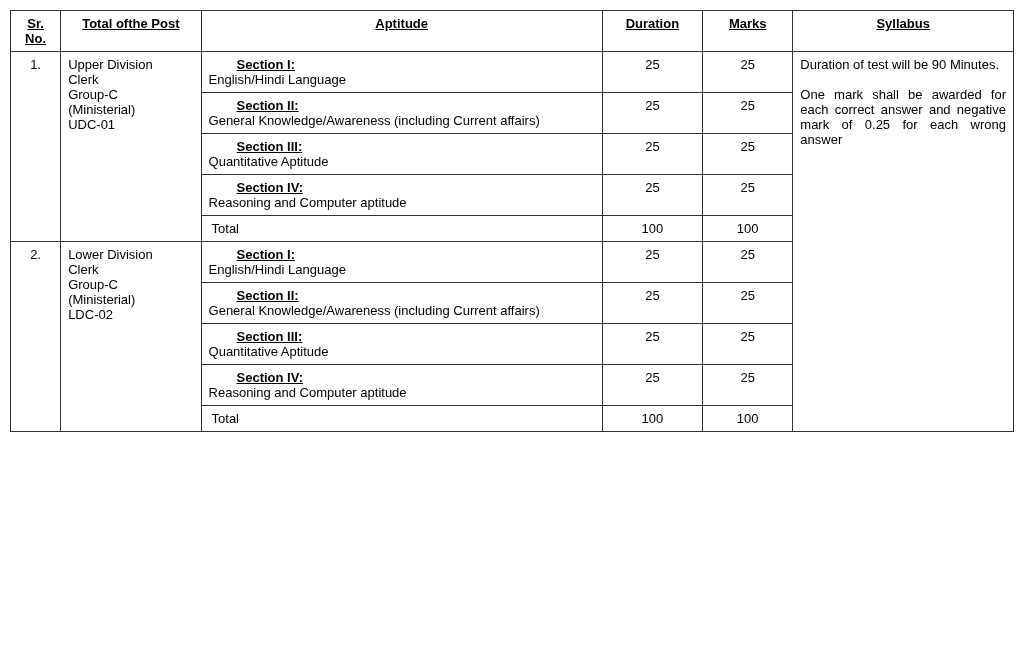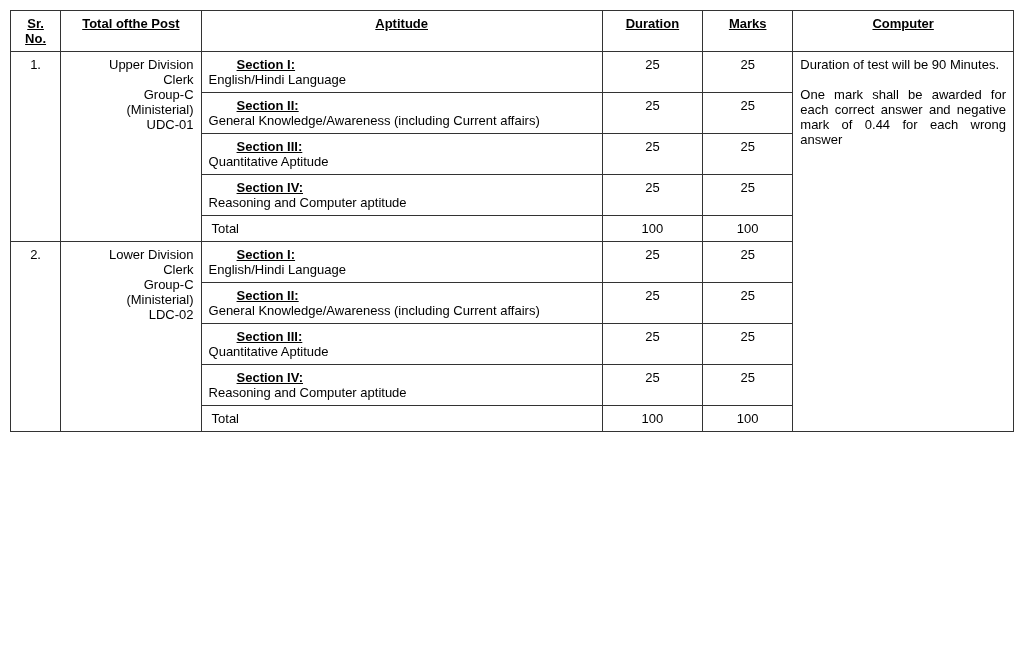--- a/index.html
+++ b/index.html
@@ -26,21 +26,21 @@
       background: #fff;
       text-decoration: underline;
     }
     .col-sr { width: 5%; }
     .col-name { width: 14%; }
     .col-syllabus { width: 40%; }
     .col-questions { width: 10%; }
     .col-marks { width: 9%; }
     .col-remarks { width: 22%; }
     .center { text-align: center; }
-    .name-cell { text-align: right; }
+    .name-cell { text-align: left; }
     .bold { font-weight: bold; }
     .total-row td { font-weight: normal; }
     .remarks-cell { vertical-align: top; }
     .section-label { text-decoration: underline; font-weight: bold; margin-left: 28px; }
   </style>
 </head>
 <body>
 
 <table>
   <thead>
@@ -54,32 +54,32 @@
       <th class="col-syllabus">
         <span>Aptitude</span>
       </th>
       <th class="col-questions">
         <span>Duration</span>
       </th>
       <th class="col-marks">
         <span>Marks</span>
       </th>
       <th class="col-remarks">
-        <span>Computer</span>
+        <span>Syllabus</span>
       </th>
     </tr>
   </thead>
   <tbody id="table-body">
   <tr>
         <td rowspan="5" class="center">1.</td>
         <td rowspan="5" class="name-cell">Upper Division<br>Clerk<br>Group-C<br>(Ministerial)<br>UDC-01</td>
         <td><span class="section-label">Section I:</span><br>English/Hindi Language</td>
         <td class="center">25</td>
         <td class="center">25</td>
-        <td rowspan="10" class="remarks-cell"><p style="margin-bottom: 0; text-align: justify;">Duration  of  test will    be    90 Minutes.</p><br><p style="margin-bottom: 8px; text-align: justify;">One mark shall be awarded  for  each correct  answer  and negative  mark  of 0.44 for each wrong answer</p></td>
+        <td rowspan="10" class="remarks-cell"><p style="margin-bottom: 0; text-align: justify;">Duration  of  test will    be    90 Minutes.</p><br><p style="margin-bottom: 8px; text-align: justify;">One mark shall be awarded  for  each correct  answer  and negative  mark  of 0.25 for each wrong answer</p></td>
       </tr>
       <tr>
         <td><span class="section-label">Section II:</span><br>General  Knowledge/Awareness (including Current affairs)</td>
         <td class="center">25</td>
         <td class="center">25</td>
       </tr>
       <tr>
         <td><span class="section-label">Section III:</span><br>Quantitative Aptitude</td>
         <td class="center">25</td>
         <td class="center">25</td>

